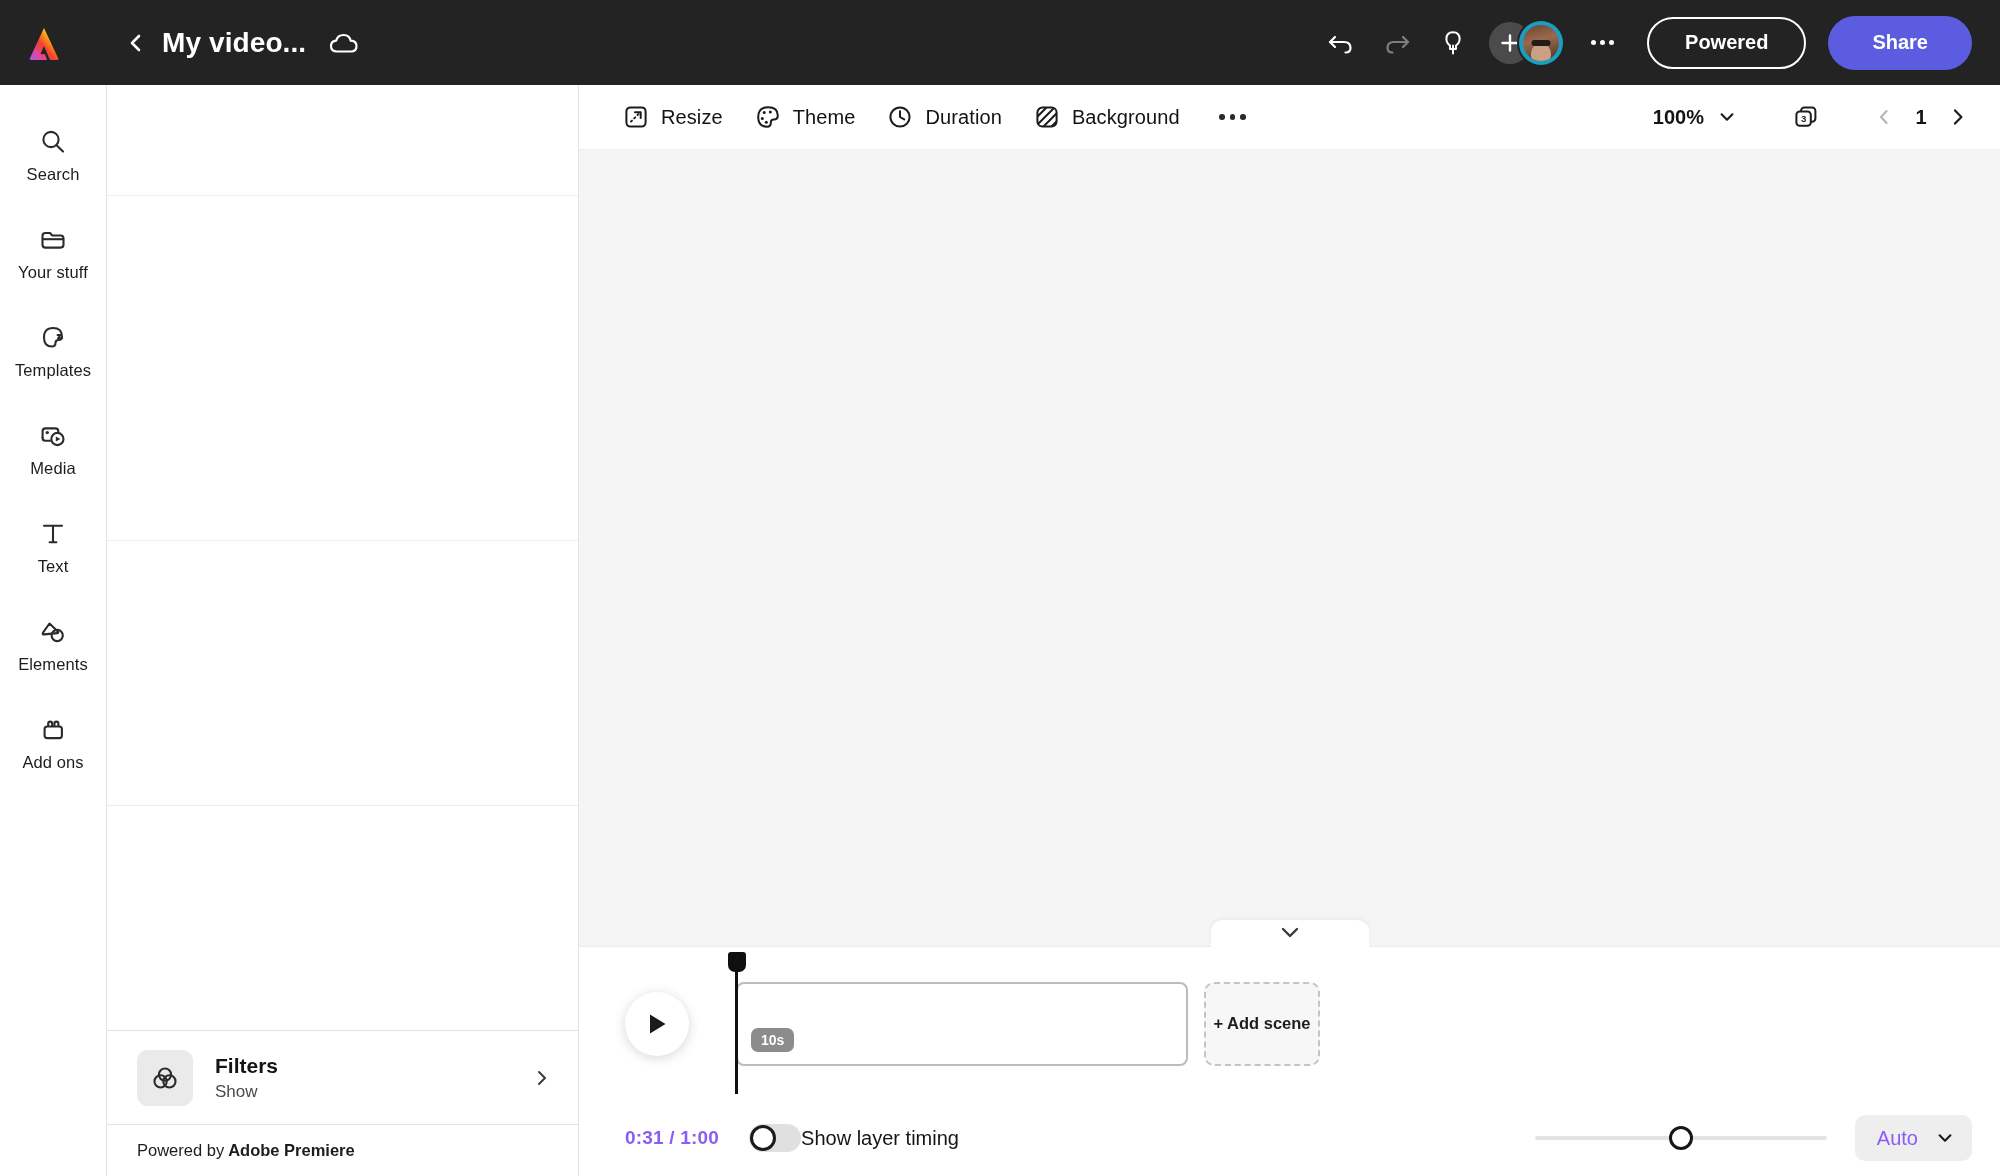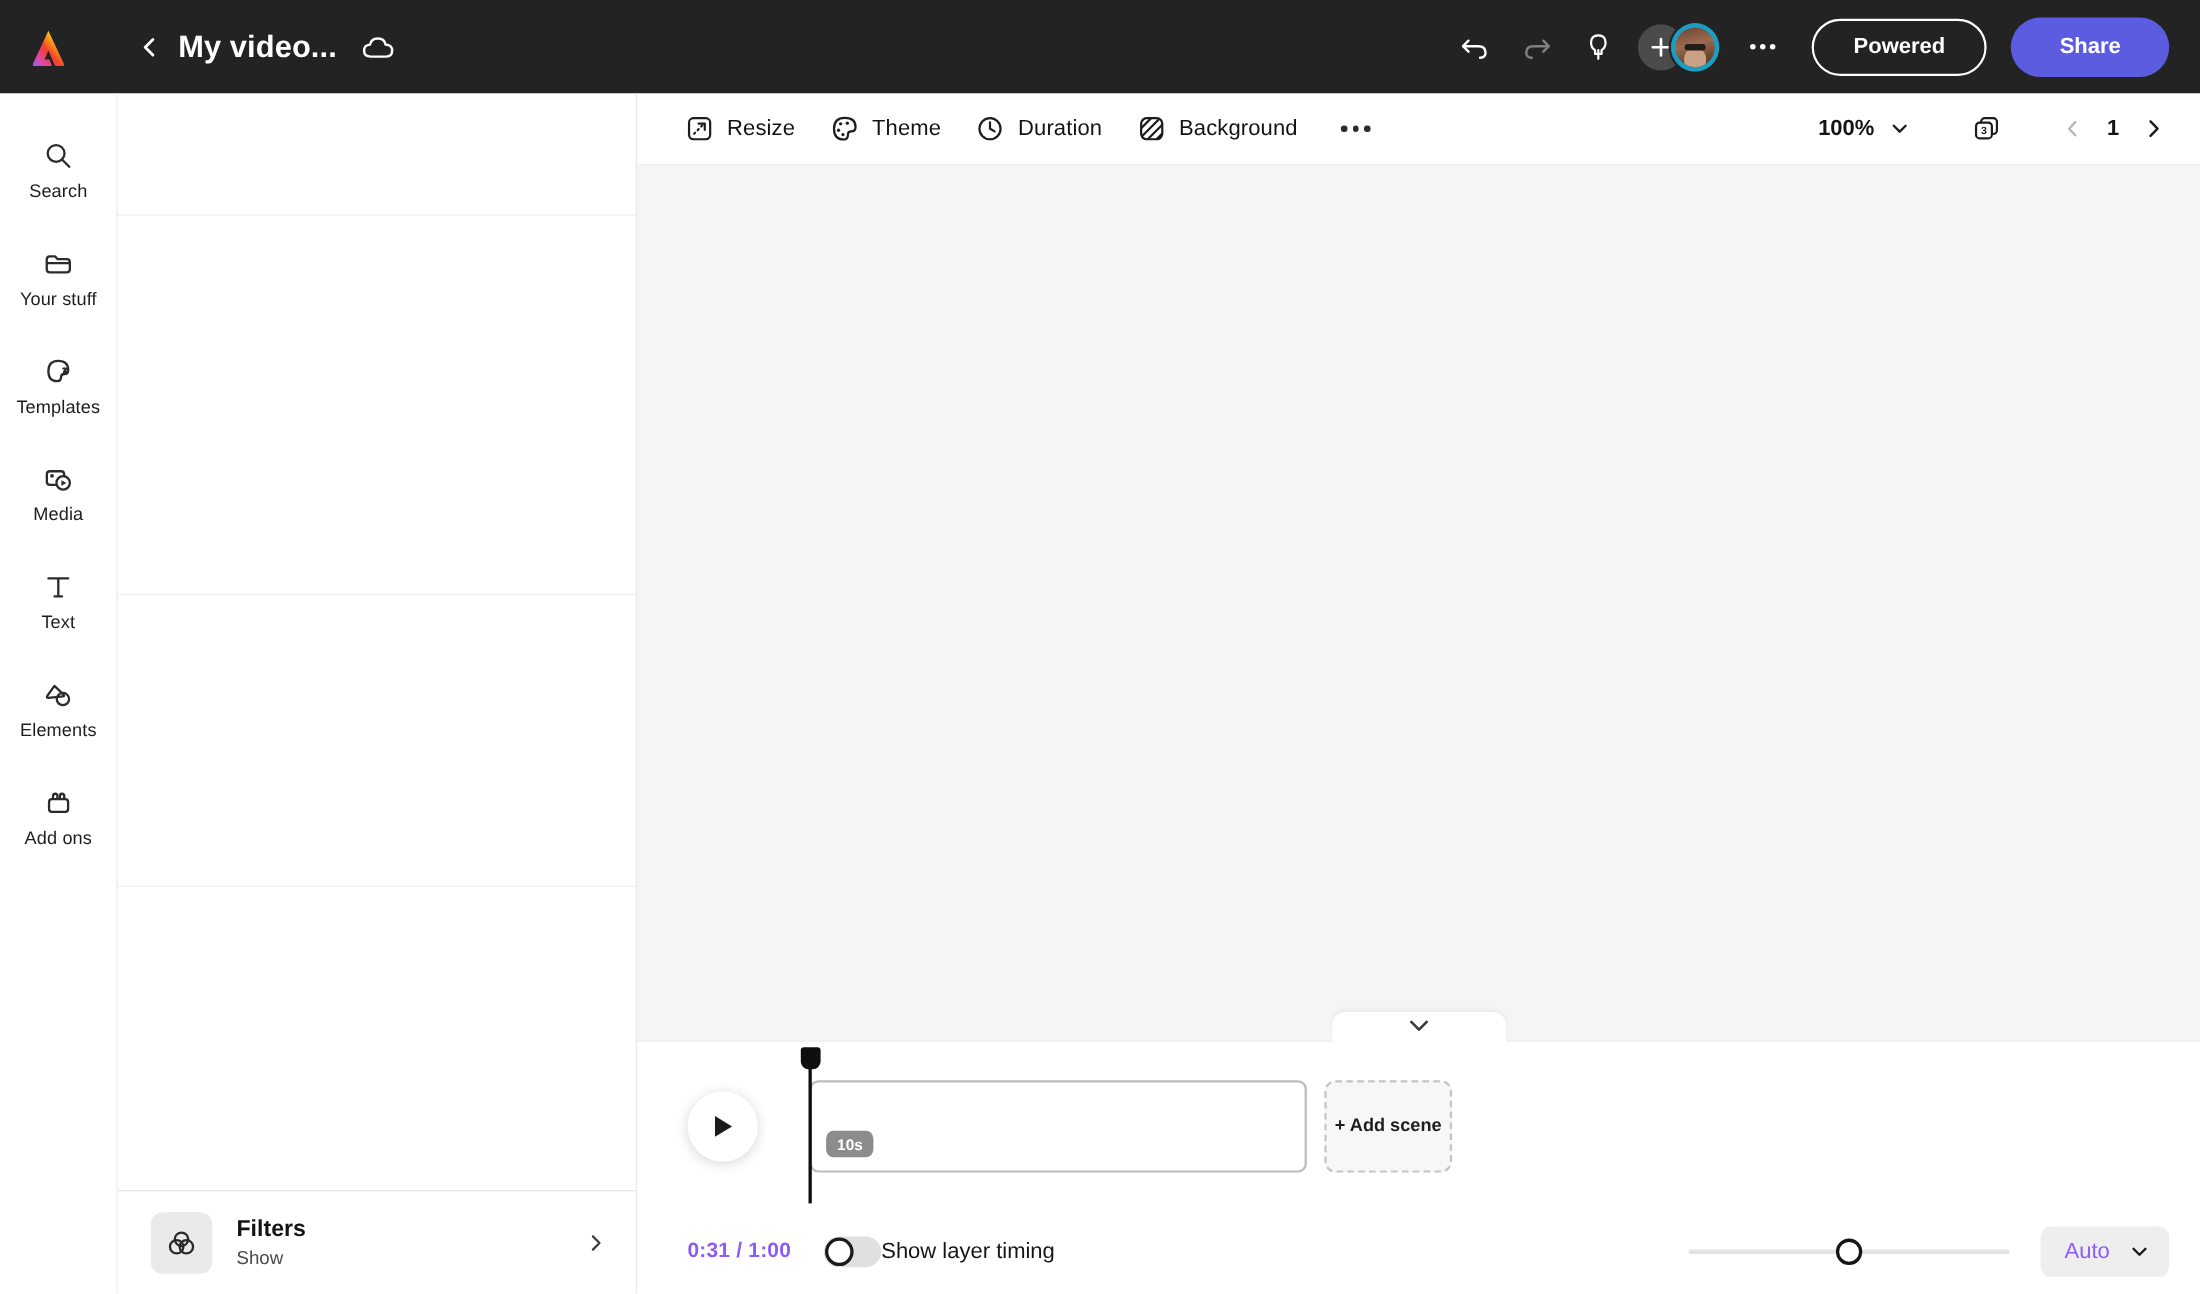--- a/index.html
+++ b/index.html
@@ -397,20 +397,24 @@
           <div class="filters-title">Filters</div>
           <div class="filters-sub">Show</div>
         </div>
         <span>
           <svg width="20" height="20" viewBox="0 0 20 20">
             <path d="M7 4 L13 10 L7 16" fill="none" stroke="#3b3b3b" stroke-width="2" stroke-linecap="round" stroke-linejoin="round"></path>
           </svg>
         </span>
       </div>
 
+      <div class="powered">
+        <span>Powered by </span>
+          <b>Adobe Premiere</b>
+      </div>
     </div>
 
     <div class="main">
 
       <div class="ctxbar">
         <div class="ctx-btn">
           <span>
             <svg width="26" height="26" viewBox="0 0 26 26">
               <rect x="3.4" y="3.4" width="19.2" height="19.2" rx="4" fill="none" stroke="#1c1c1c" stroke-width="2"></rect>
               <path d="M8 17.6 L17 8.5" stroke="#1c1c1c" stroke-width="1.9" stroke-linecap="round" stroke-dasharray="1.4 3.2"></path>

